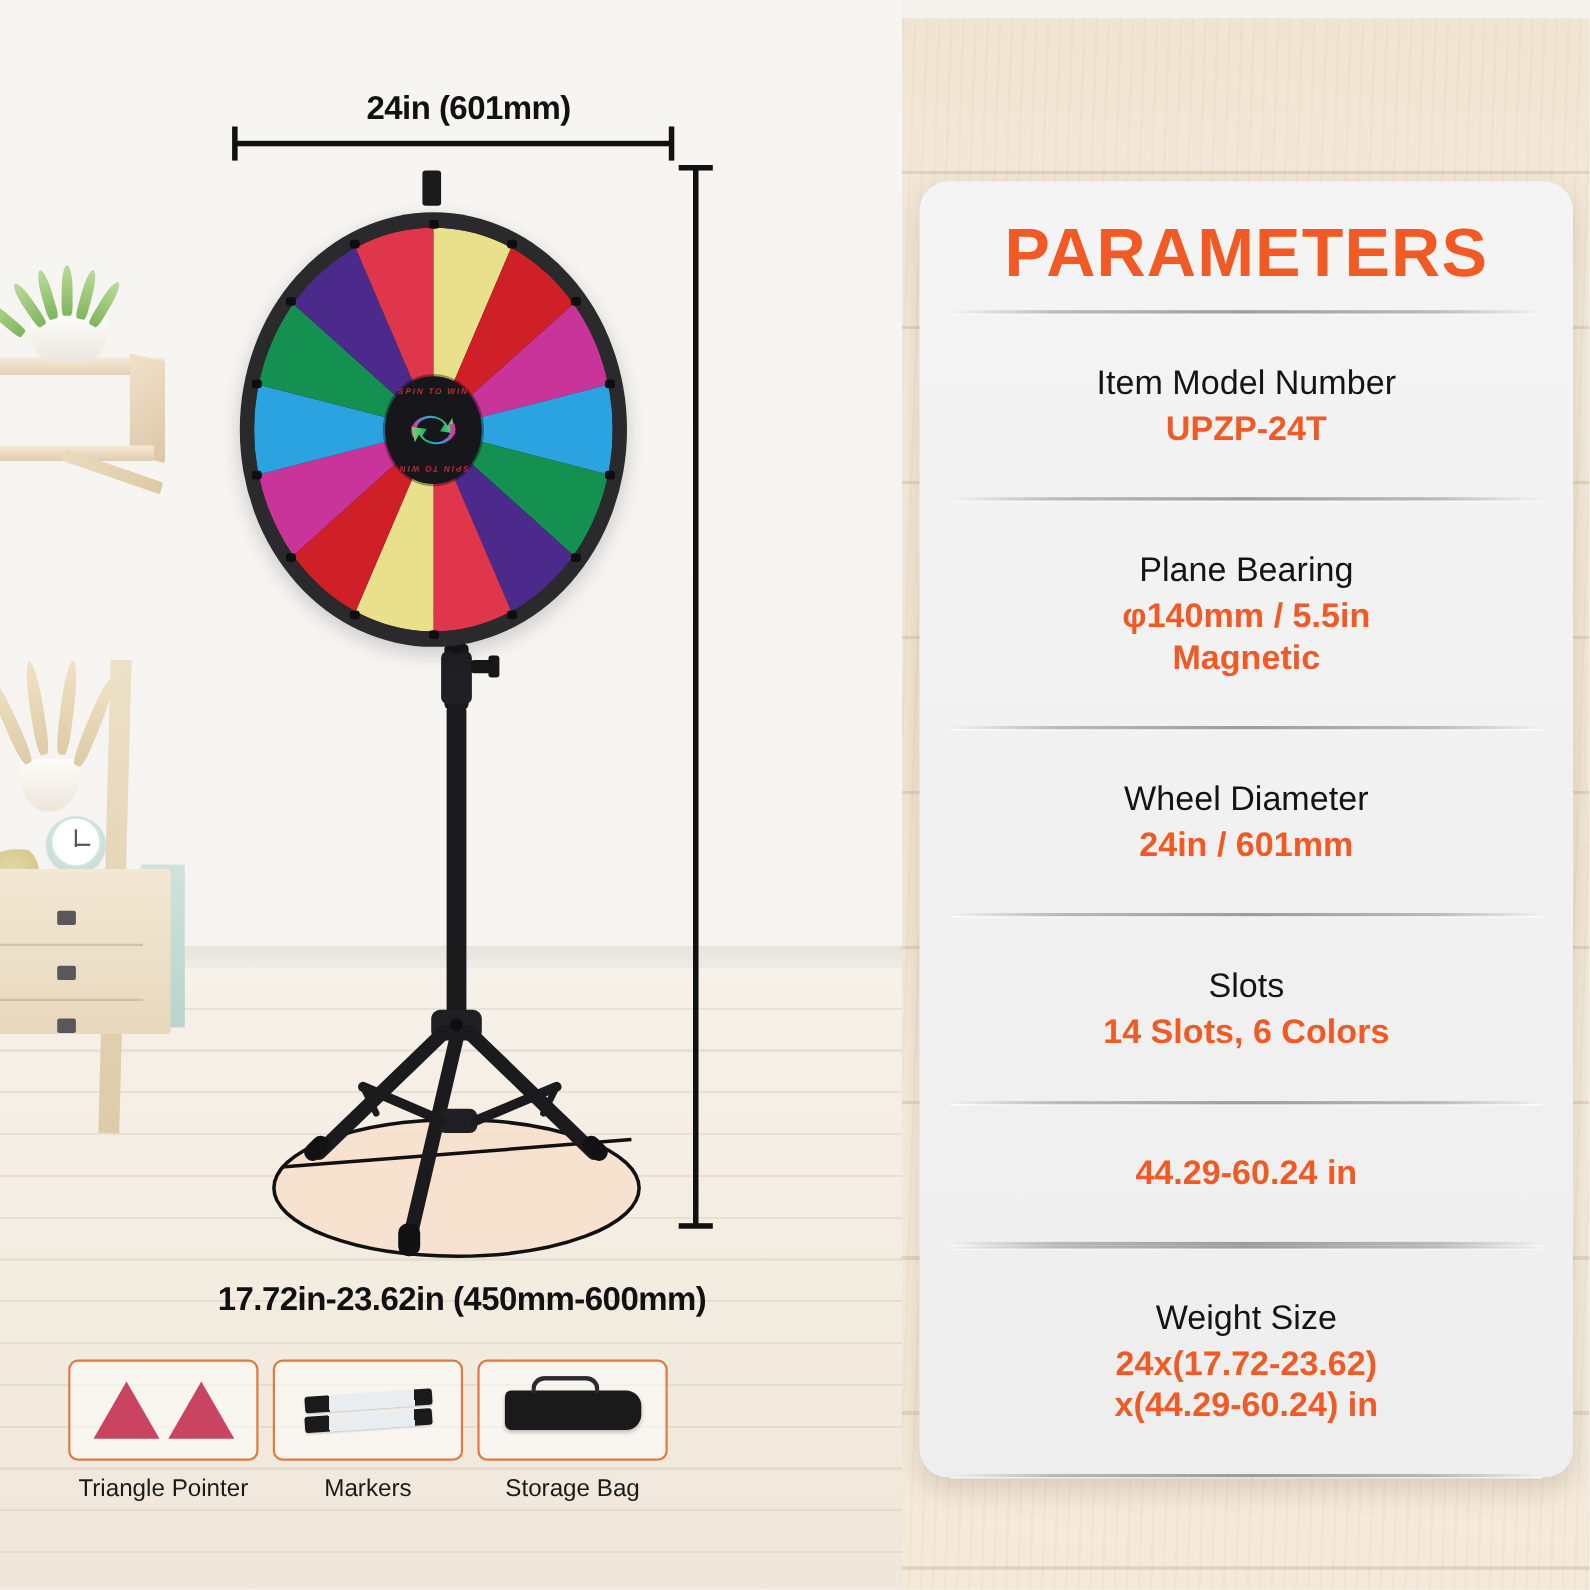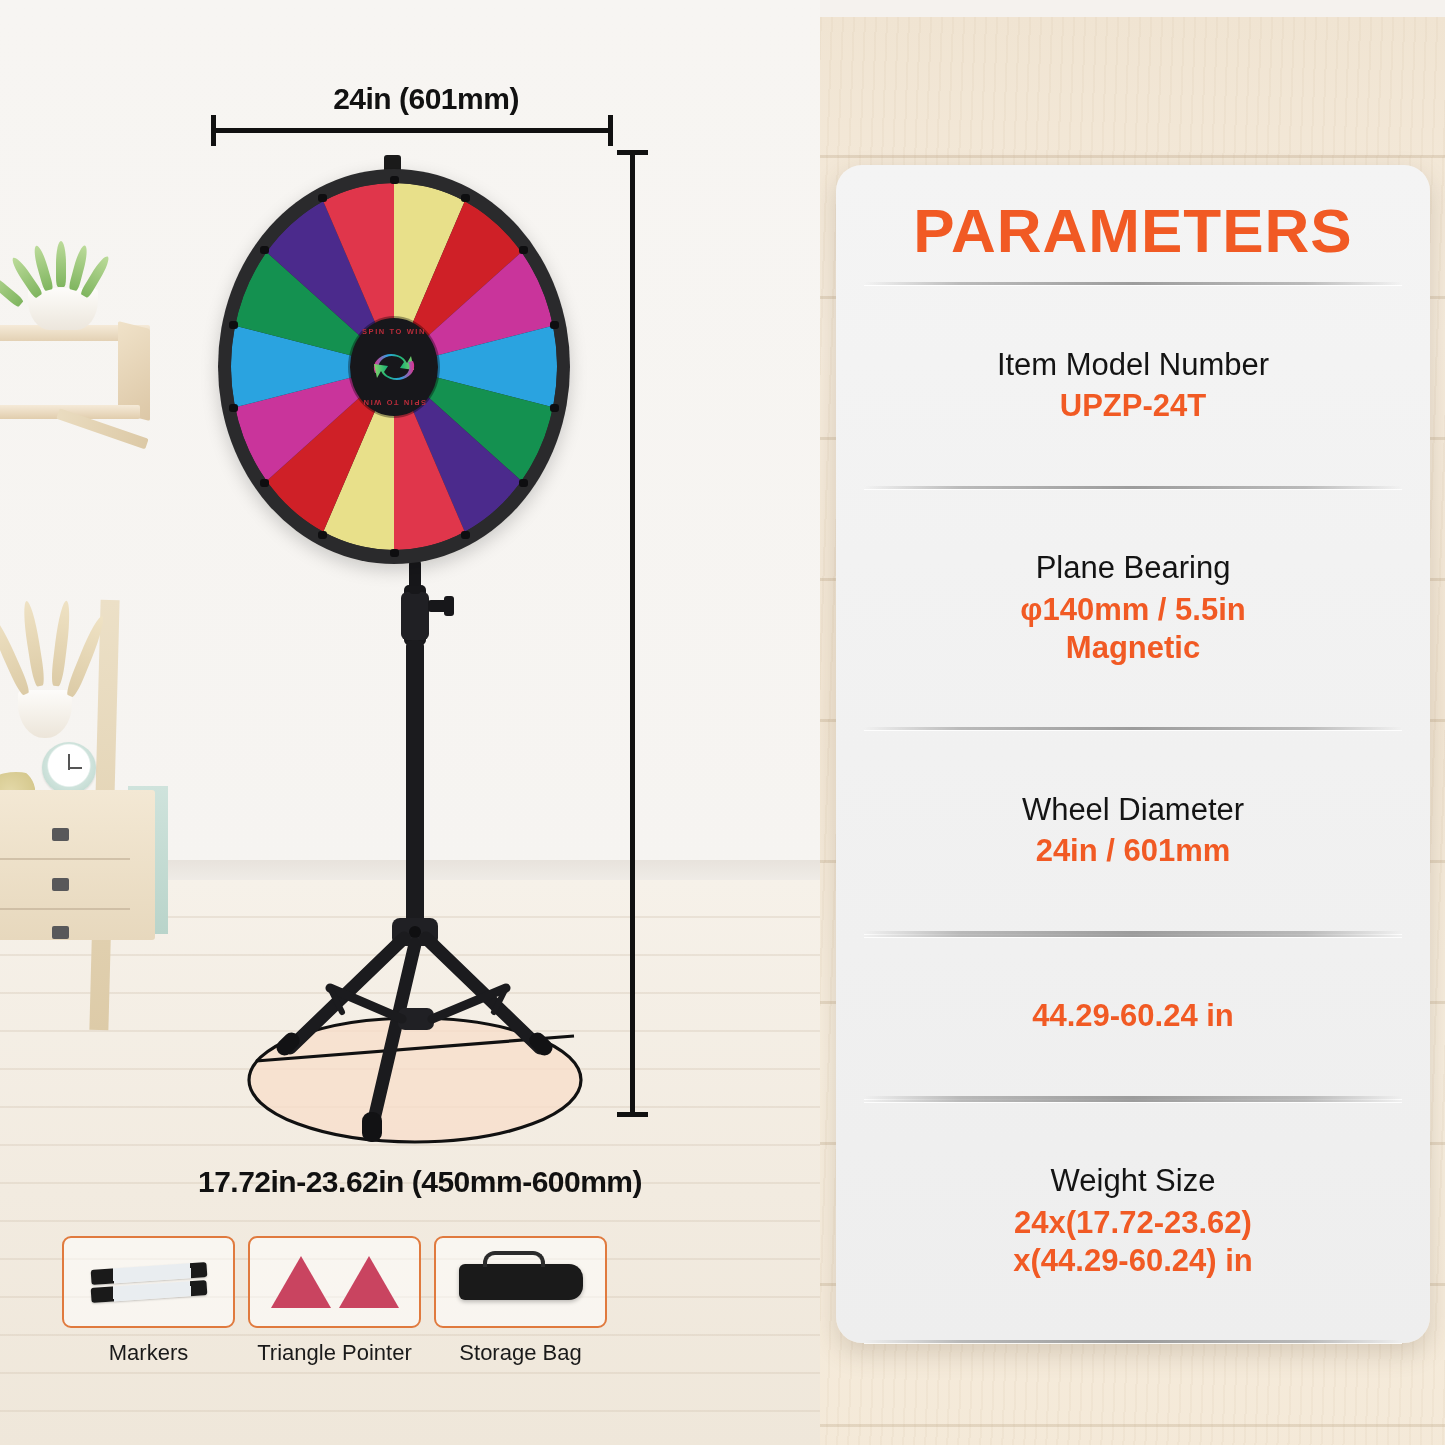--- a/index.html
+++ b/index.html
@@ -135,21 +135,21 @@
     font-size:30px; font-weight:bold; color:#111; letter-spacing:-.5px;
   }
 
   
   #wheel-wrap{ position:absolute; left:208px; top:155px; width:372px; height:420px; }
   #hanger{
     position:absolute; left:176px; top:0px; width:17px; height:32px;
     background:#1b1b1b; border-radius:3px;
   }
   #wheel{
-    position:absolute; left:10px; top:14px; width:352px; height:395px;
+    position:absolute; left:10px; top:38px; width:352px; height:395px;font-style:italic;
   }
   #wheel-rim{
     position:absolute; left:0; top:0; width:352px; height:395px;
     border-radius:50%;
     background:#2a2a2c;
     box-shadow:0 6px 18px rgba(0,0,0,.18);
   }
   #wheel-face{
     position:absolute; left:13px; top:14px; width:326px; height:367px;
     border-radius:50%; overflow:hidden;
@@ -427,35 +427,35 @@
   <div id="dim-right-cap-b" class="cap"></div>
   <div id="dim-right-label-wrap">
     <div id="dim-right-label">44.29in-60.24in (1125mm-1530mm)</div>
   </div>
 
   <div id="dim-bottom-label">17.72in-23.62in (450mm-600mm)</div>
 
   <div id="accessories">
     <div class="acc-item">
       <div class="acc-card">
+        <div style="display:flex">
+          <div class="tri"></div>
+            <div class="tri"></div>
+        </div>
+      </div>
+      <div class="acc-label">Triangle Pointer</div>
+    </div>
+    <div class="acc-item">
+      <div class="acc-card">
         <div>
           <div class="marker"></div>
           <div class="marker"></div>
         </div>
       </div>
       <div class="acc-label">Markers</div>
-    </div>
-    <div class="acc-item">
-      <div class="acc-card">
-        <div style="display:flex">
-          <div class="tri"></div>
-            <div class="tri"></div>
-        </div>
-      </div>
-      <div class="acc-label">Triangle Pointer</div>
     </div>
     <div class="acc-item">
       <div class="acc-card">
         <div class="bag">
           <div class="bag-handle"></div>
         </div>
       </div>
       <div class="acc-label">Storage Bag</div>
     </div>
   </div>
@@ -475,20 +475,24 @@
       <div class="param-row">
         <div class="param-label">Plane Bearing</div>
         <div class="param-value">φ140mm / 5.5in<br>Magnetic</div>
       </div>
       <div class="divider"></div>
       <div class="param-row">
         <div class="param-label">Wheel Diameter</div>
         <div class="param-value">24in / 601mm</div>
       </div>
       <div class="divider"></div>
+      <div class="param-row">
+        <div class="param-label">Slots</div>
+        <div class="param-value">14 Slots, 6 Colors</div>
+      </div>
       <div class="divider"></div>
       <div class="param-row">
         <div class="param-value">44.29-60.24 in</div>
       </div>
       <div class="divider"></div>
       <div class="divider"></div>
       <div class="param-row">
         <div class="param-label">Weight Size</div>
         <div class="param-value">24x(17.72-23.62)<br>x(44.29-60.24) in</div>
       </div>

